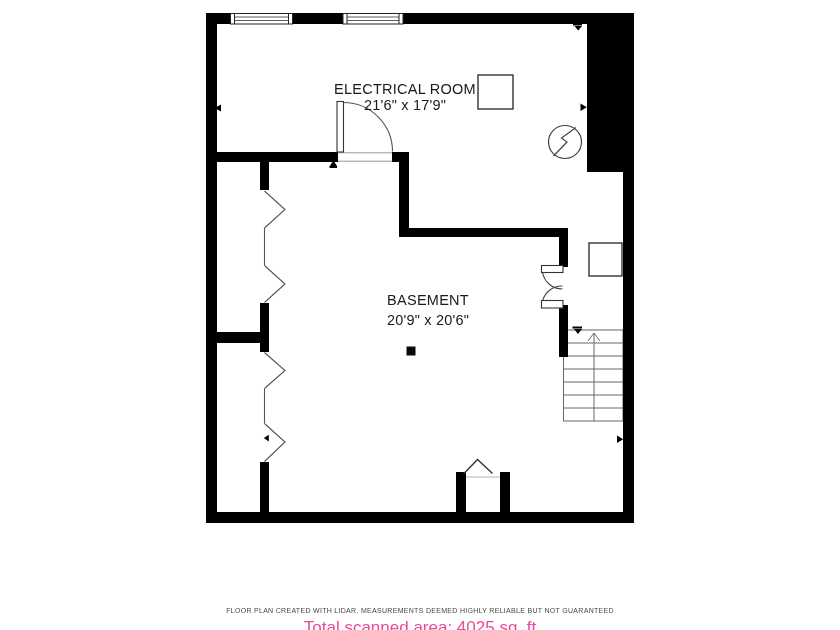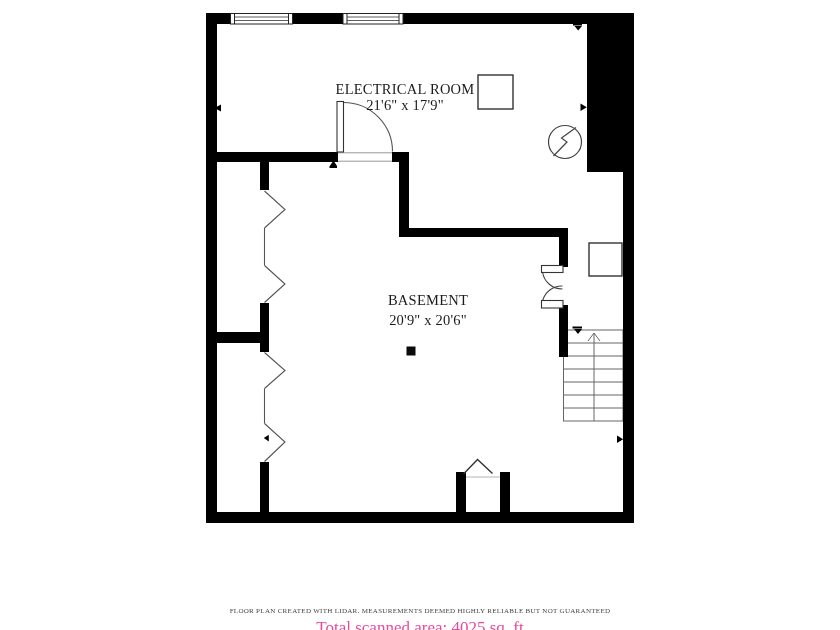--- a/index.html
+++ b/index.html
@@ -1,20 +1,20 @@
 <!DOCTYPE html>
 <html><head>
 <meta charset="utf-8">
 <style>
   html,body{margin:0;padding:0;background:#ffffff;}
   .stage{
     position:relative;
     width:840px;height:630px;
     background:#ffffff;
-    font-family:Liberation Serif, serif;
+    font-family:Liberation Sans, sans-serif;
     overflow:hidden;
   }
   .stage svg{position:absolute;left:0;top:0;}
   .label{
     position:absolute;
     transform:translateX(-50%);
     white-space:nowrap;
     color:#1b1b1b;
     text-align:center;
   }

